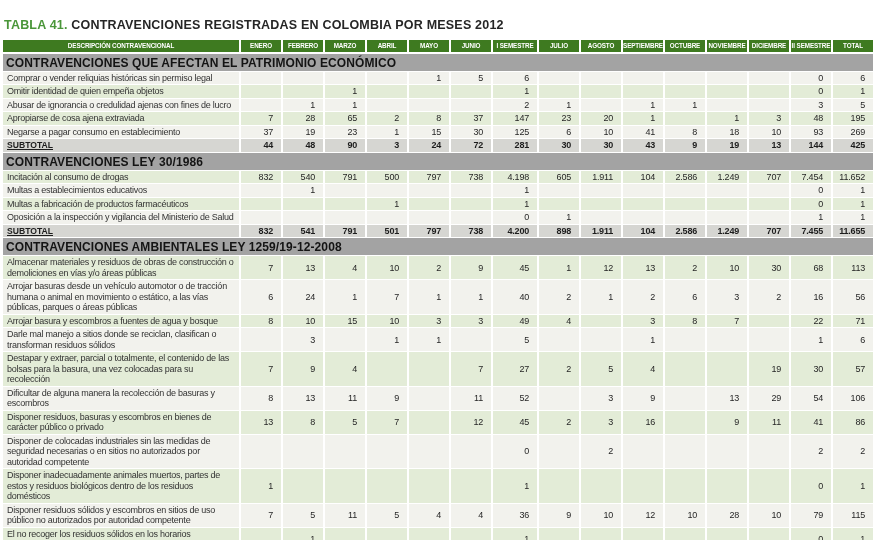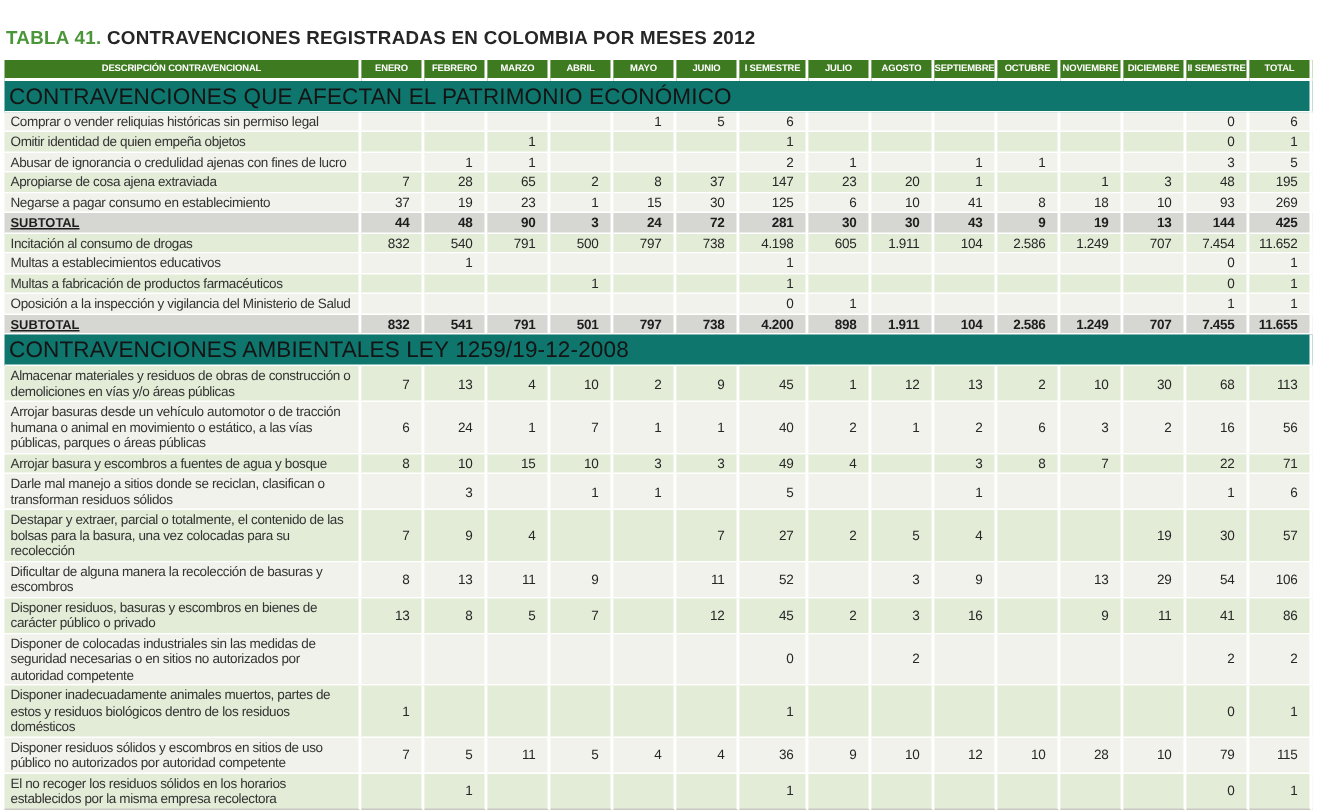--- a/index.html
+++ b/index.html
@@ -5,21 +5,21 @@
   html,body{margin:0;padding:0;background:#ffffff;}
   body{width:878px;height:540px;overflow:hidden;font-family:"Liberation Sans",sans-serif;}
   .page{padding:16px 0 0 3px;}
   .title{font-size:12.5px;font-weight:bold;color:#262626;margin:2px 0 8px 1px;letter-spacing:.2px;}
   .title .green{color:#4a9639;}
   table{border-collapse:separate;border-spacing:0;table-layout:fixed;width:872px;}
   th{background:#3e7a20;color:#ffffff;font-size:6.3px;font-weight:bold;text-align:center;
      vertical-align:middle;padding:2px 0;border-right:2px solid #ffffff;border-bottom:2px solid #ffffff;
      line-height:1.25;letter-spacing:-0.1px;}
   td{border-right:2px solid #ffffff;border-bottom:1px solid #ffffff;vertical-align:middle;}
-  tr.section td{background:#0f766e;font-size:15px;font-weight:normal;color:#141414;
+  tr.section td{background:#a3a3a3;font-size:12px;font-weight:bold;color:#141414;
      padding:2px 0 1px 3px;letter-spacing:.1px;white-space:nowrap;}
   td.desc{font-size:9px;line-height:10.5px;padding:1px 2px 1px 4px;letter-spacing:-0.25px;color:#333333;}
   td.num{font-size:9px;line-height:10.5px;text-align:right;padding:1px 8px 1px 0;color:#262626;letter-spacing:-0.2px;}
   tr.light td{background:#f2f2ed;}
   tr.green td{background:#e3ecd7;}
   tr.subtotal td{background:#d6d6d2;font-weight:bold;color:#1d1d1d;}
   tr.subtotal td.desc{font-size:8.6px;letter-spacing:0;text-decoration:underline;}
   tbody tr:last-child td{border-bottom:2px solid #c9c9c3;}
 </style>
 </head>
@@ -172,20 +172,23 @@
           <td class="num">281</td>
           <td class="num">30</td>
           <td class="num">30</td>
           <td class="num">43</td>
           <td class="num">9</td>
           <td class="num">19</td>
           <td class="num">13</td>
           <td class="num">144</td>
           <td class="num">425</td>
         </tr>
+        <tr class="section">
+          <td colspan="16">CONTRAVENCIONES LEY 30/1986</td>
+        </tr>
         <tr class="data green">
           <td class="desc">Incitación al consumo de drogas</td>
           <td class="num">832</td>
           <td class="num">540</td>
           <td class="num">791</td>
           <td class="num">500</td>
           <td class="num">797</td>
           <td class="num">738</td>
           <td class="num">4.198</td>
           <td class="num">605</td>

